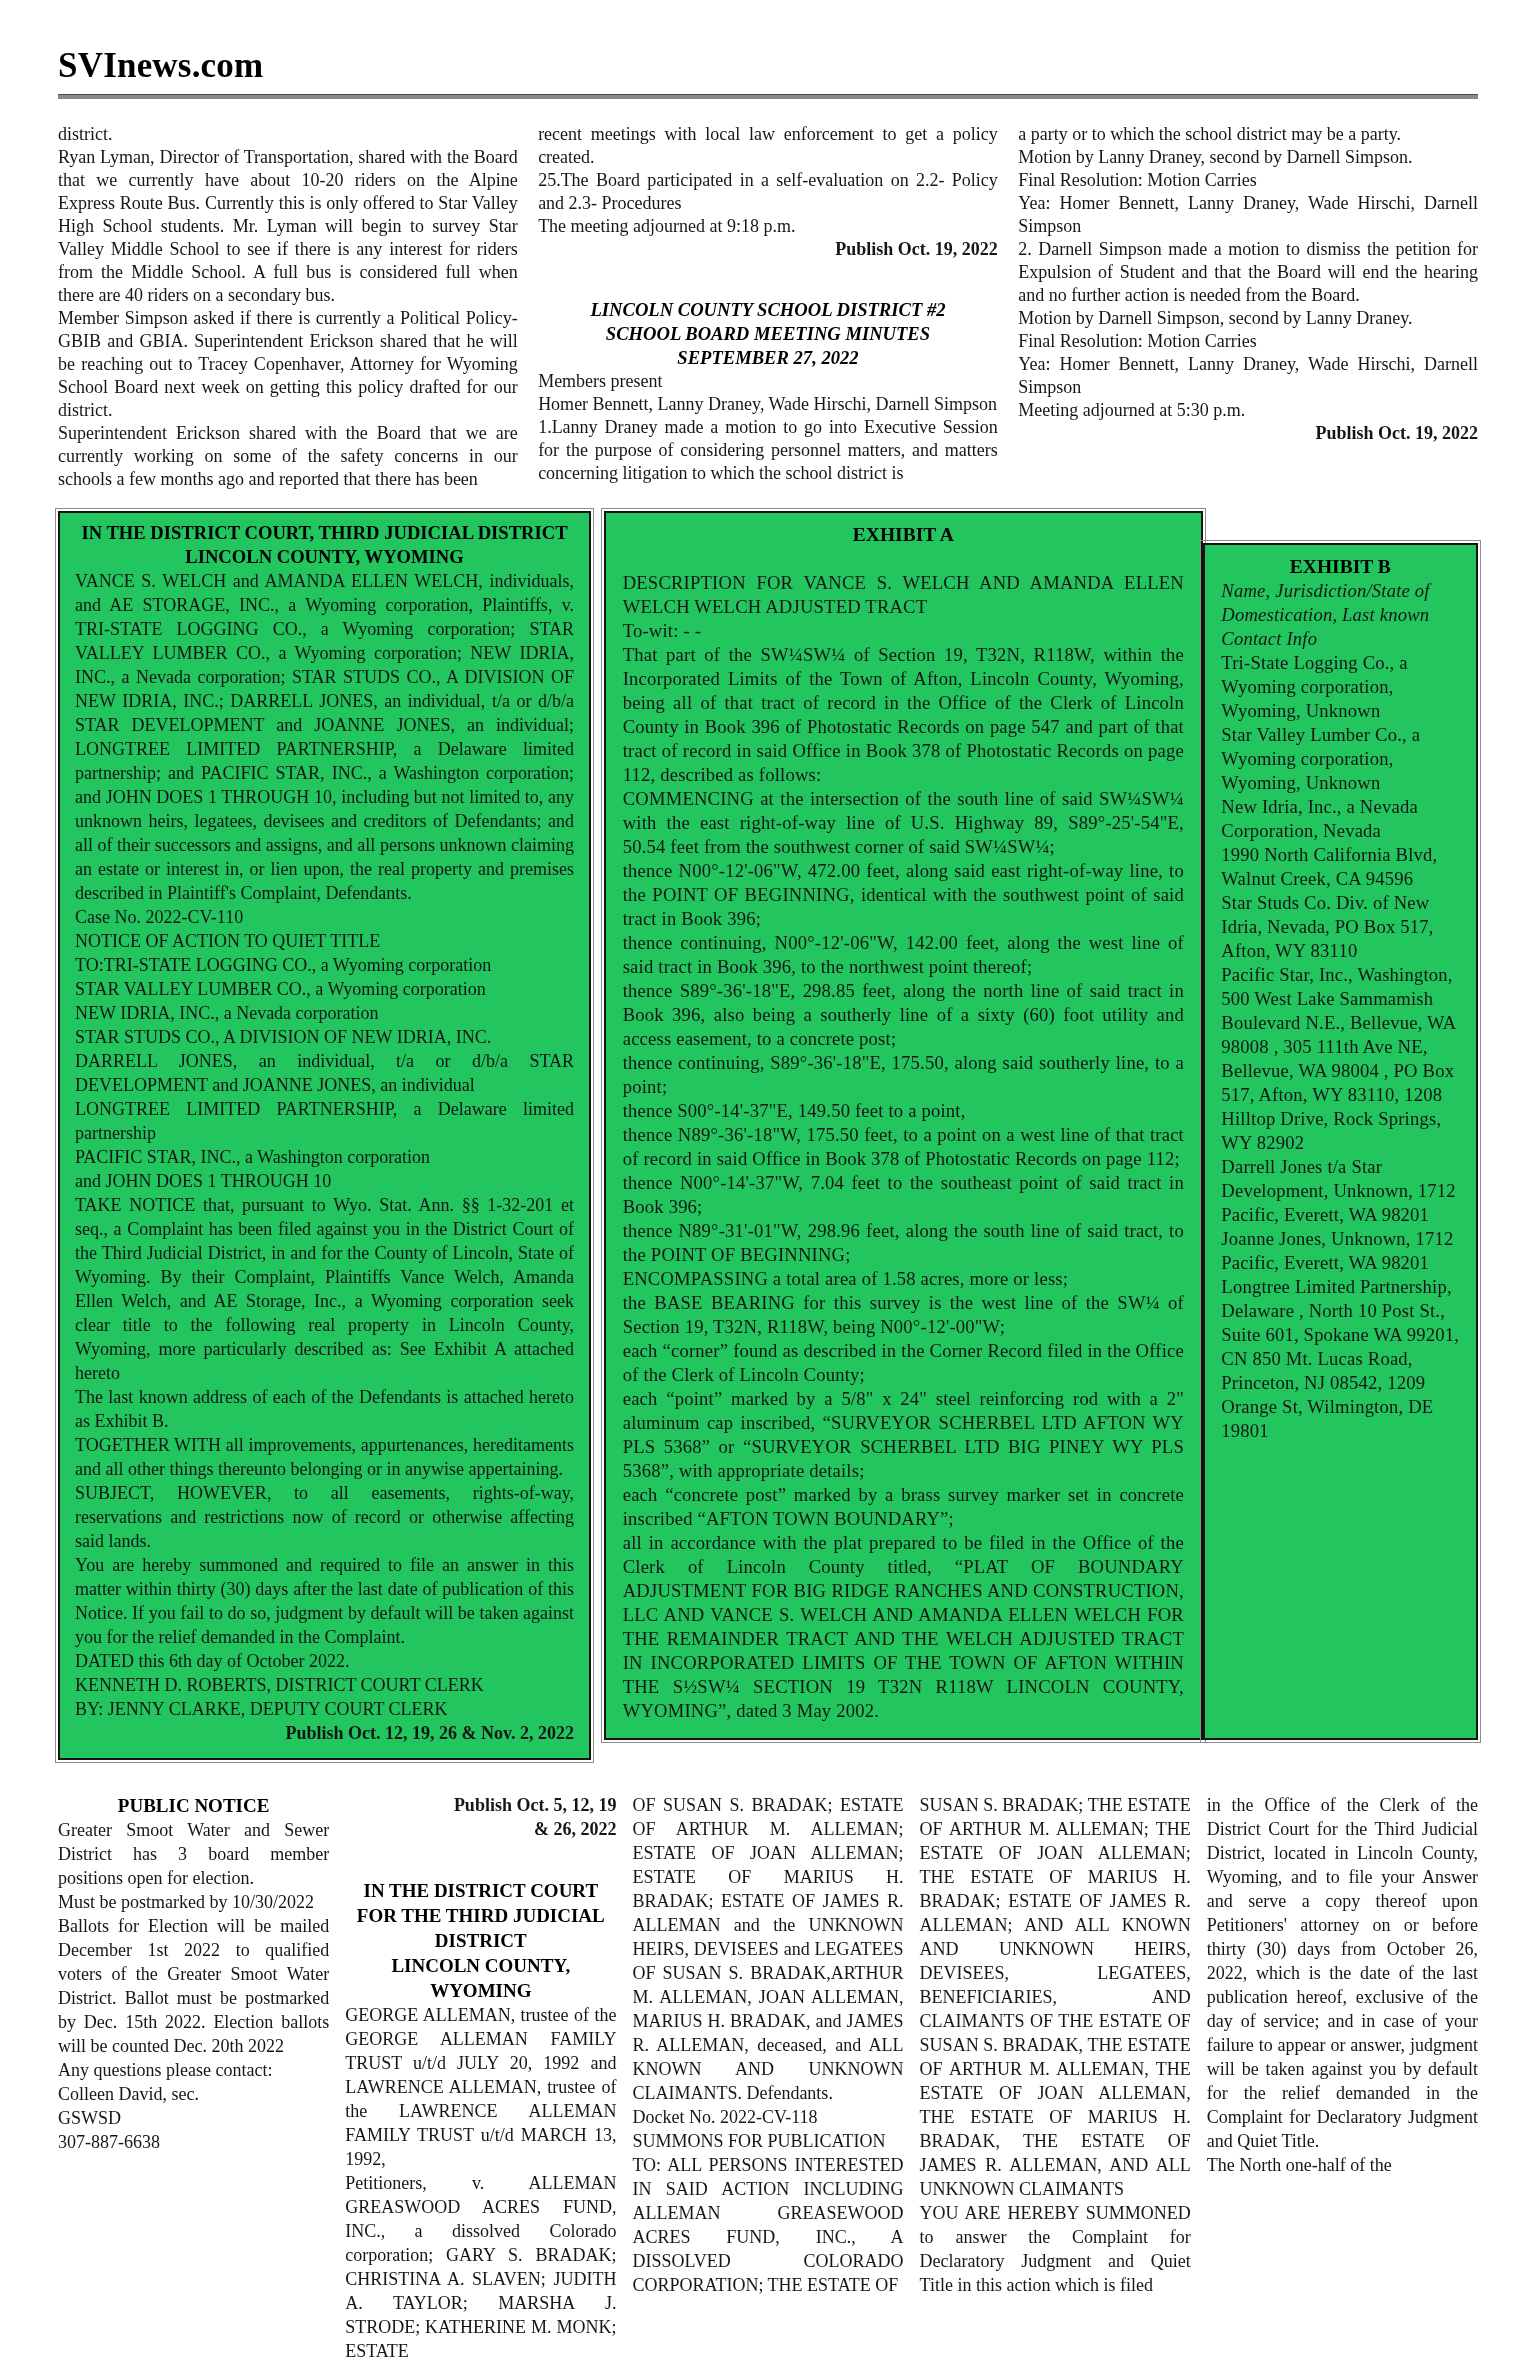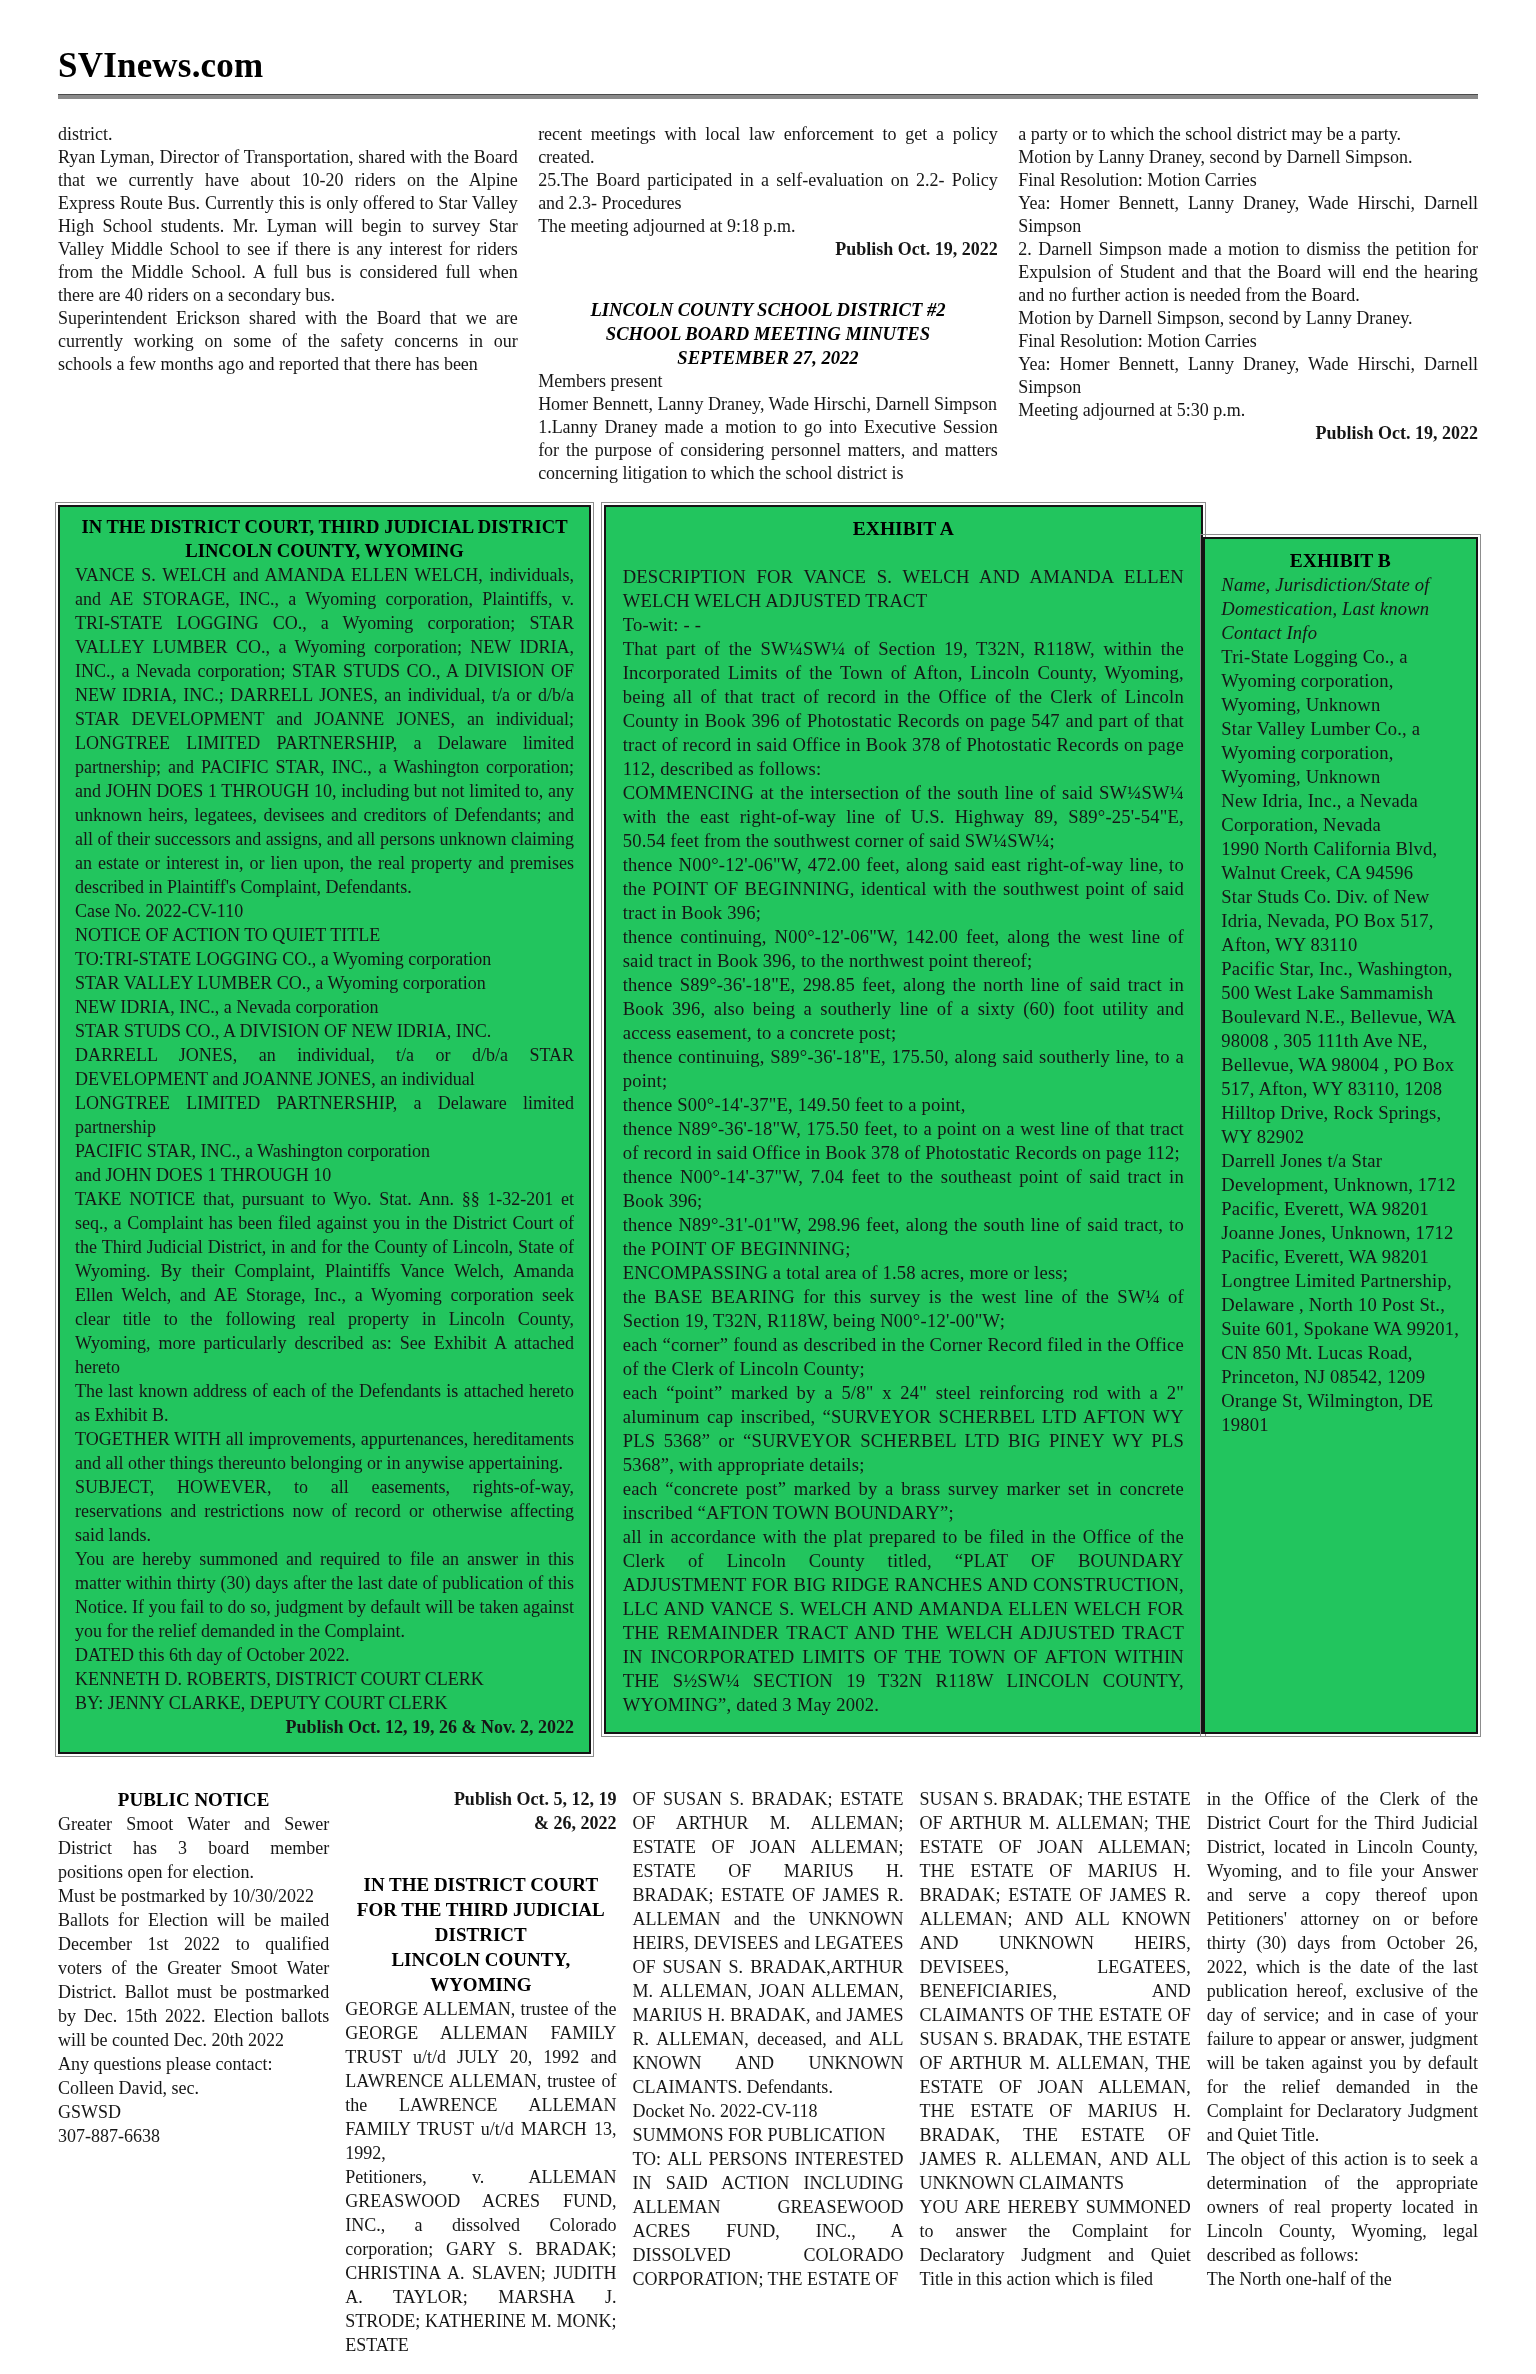--- a/index.html
+++ b/index.html
@@ -81,20 +81,21 @@
 
   <header class="hdr">
     <div class="masthead">SVInews.com</div>
   </header>
   <div class="rule"></div>
 
   <section class="top-cols">
     <div class="col jpar">
         <p>district.</p>
         <p>Ryan Lyman, Director of Transportation, shared with the Board that we currently have about 10-20 riders on the Alpine Express Route Bus. Currently this is only offered to Star Valley High School students. Mr. Lyman will begin to survey Star Valley Middle School to see if there is any interest for riders from the Middle School. A full bus is considered full when there are 40 riders on a secondary bus.</p>
+        <p>Member Simpson asked if there is currently a Political Policy- GBIB and GBIA. Superintendent Erickson shared that he will be reaching out to Tracey Copenhaver, Attorney for Wyoming School Board next week on getting this policy drafted for our district.</p>
         <p>Superintendent Erickson shared with the Board that we are currently working on some of the safety concerns in our schools a few months ago and reported that there has been</p>
       </div>
 
     <div class="col">
       <div class="jpar">
           <p>recent meetings with local law enforcement to get a policy created.</p>
           <p>25.The Board participated in a self-evaluation on 2.2- Policy and 2.3- Procedures</p>
           <p>The meeting adjourned at 9:18 p.m.</p>
         </div>
       <p class="publish">Publish Oct. 19, 2022</p>
@@ -231,19 +232,18 @@
         <p>Docket No. 2022-CV-118</p>
         <p>SUMMONS FOR PUBLICATION</p>
         <p>TO: ALL PERSONS INTERESTED IN SAID ACTION INCLUDING ALLEMAN GREASEWOOD ACRES FUND, INC., A DISSOLVED COLORADO CORPORATION; THE ESTATE OF</p>
       </div>
     <div class="bcol jpar">
         <p>SUSAN S. BRADAK; THE ESTATE OF ARTHUR M. ALLEMAN; THE ESTATE OF JOAN ALLEMAN; THE ESTATE OF MARIUS H. BRADAK; ESTATE OF JAMES R. ALLEMAN; AND ALL KNOWN AND UNKNOWN HEIRS, DEVISEES, LEGATEES, BENEFICIARIES, AND CLAIMANTS OF THE ESTATE OF SUSAN S. BRADAK, THE ESTATE OF ARTHUR M. ALLEMAN, THE ESTATE OF JOAN ALLEMAN, THE ESTATE OF MARIUS H. BRADAK, THE ESTATE OF JAMES R. ALLEMAN, AND ALL UNKNOWN CLAIMANTS</p>
         <p>YOU ARE HEREBY SUMMONED to answer the Complaint for Declaratory Judgment and Quiet Title in this action which is filed</p>
       </div>
     <div class="bcol jpar">
         <p>in the Office of the Clerk of the District Court for the Third Judicial District, located in Lincoln County, Wyoming, and to file your Answer and serve a copy thereof upon Petitioners' attorney on or before thirty (30) days from October 26, 2022, which is the date of the last publication hereof, exclusive of the day of service; and in case of your failure to appear or answer, judgment will be taken against you by default for the relief demanded in the Complaint for Declaratory Judgment and Quiet Title.</p>
-        <p>The object of this action is to seek a determination of the appropriate owners of real property located in Lincoln County, Wyoming, legal described as follows:</p>
         <p>The North one-half of the</p>
       </div>
   </section>
 
 </div>
 
 
 </body></html>

